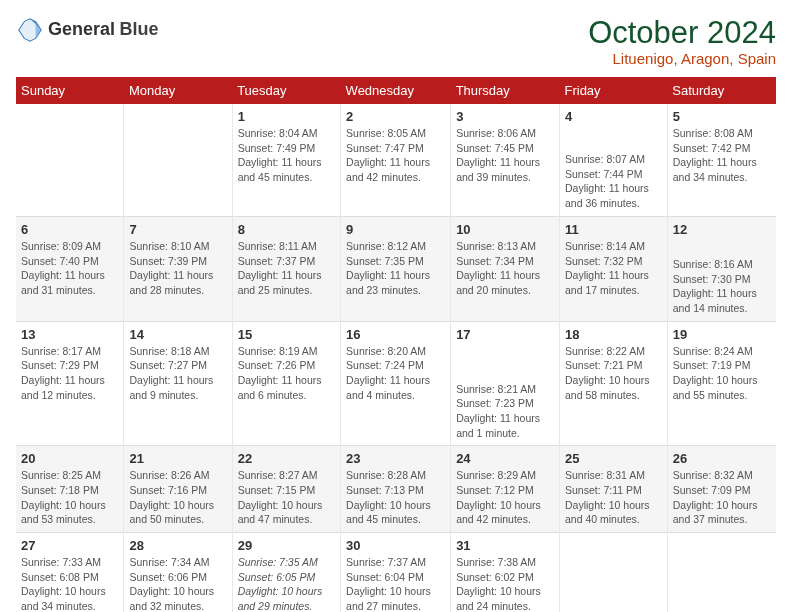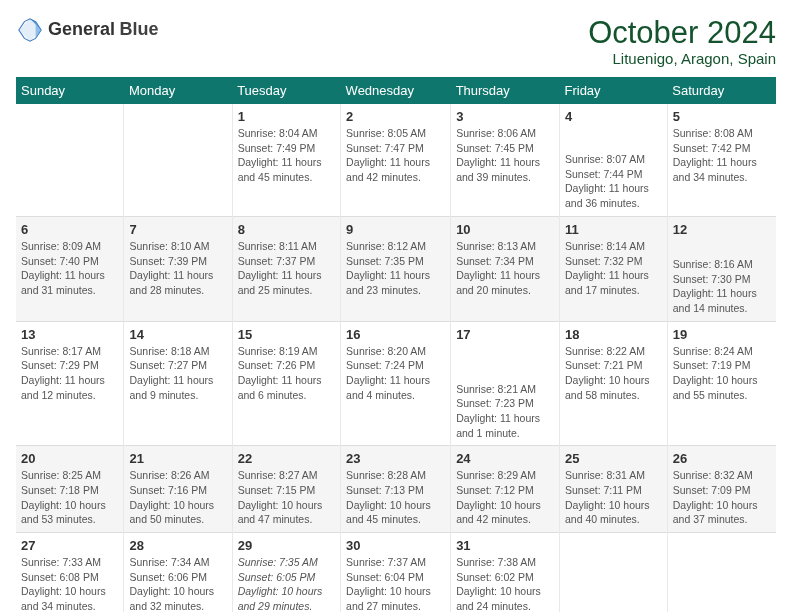--- a/index.html
+++ b/index.html
@@ -41,30 +41,30 @@
       text-align: right;
     }
     .month-title {
       font-size: 31px;
       font-weight: normal;
       color: #14532d;
       line-height: 1.1;
     }
     .location {
       font-size: 15px;
-      color: #14532d;
+      color: #c2410c;
       text-align: right;
     }
     table {
       width: 100%;
       border-collapse: collapse;
       font-size: 11px;
     }
     thead th {
-      background-color: #0f766e;
+      background-color: #b91c1c;
       color: #fff;
       padding: 6px 5px;
       text-align: left;
       font-size: 13px;
       font-weight: normal;
     }
     tbody tr {
       border-bottom: 1px solid #ddd;
     }
     tbody td {

